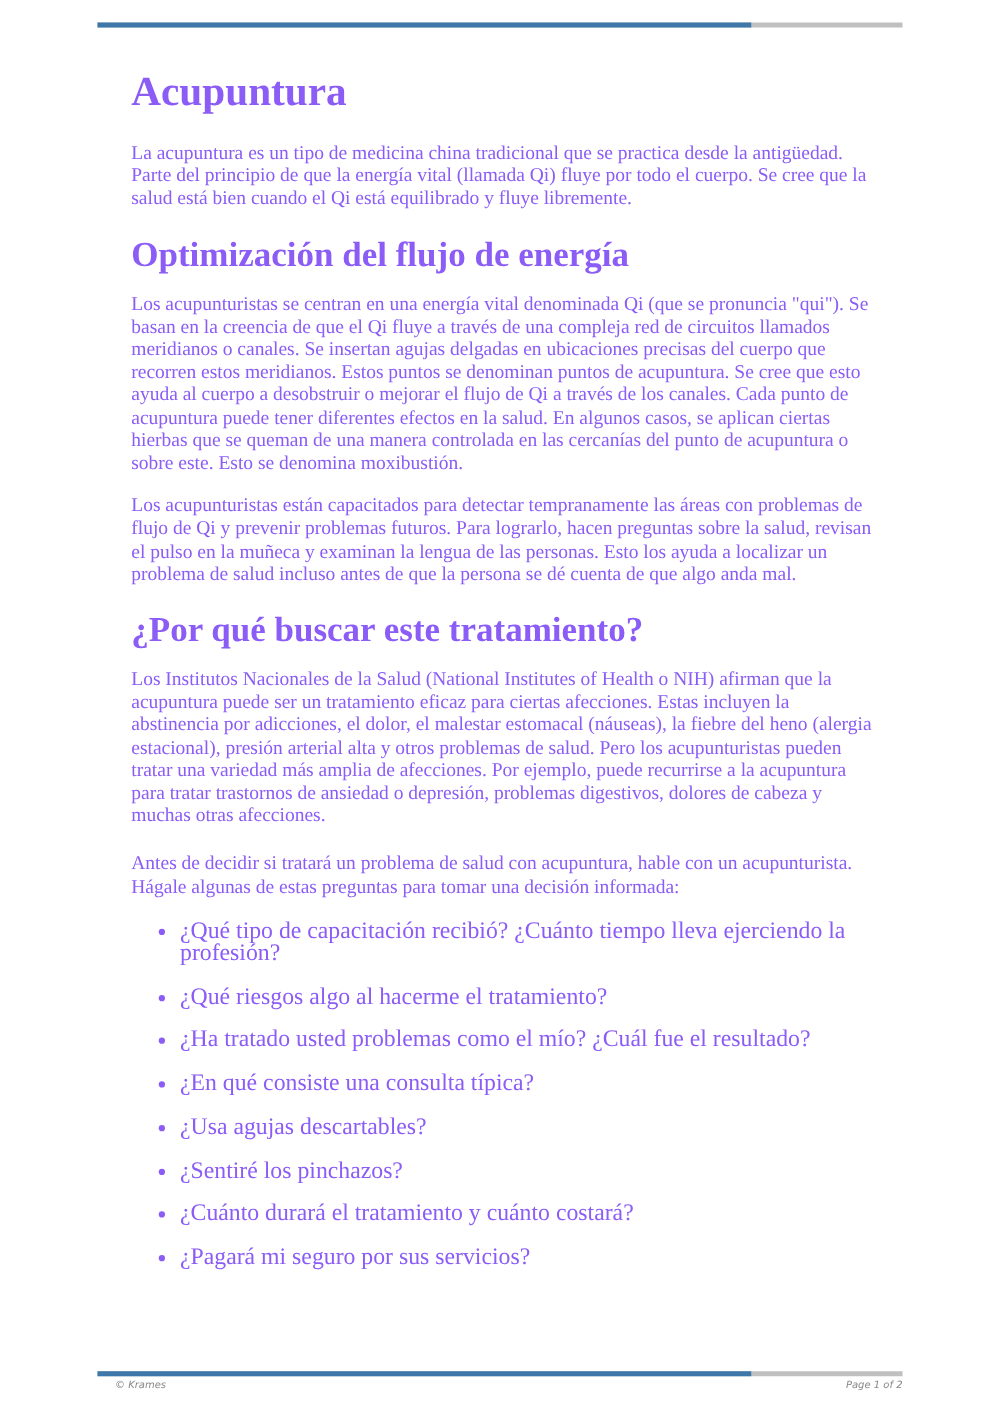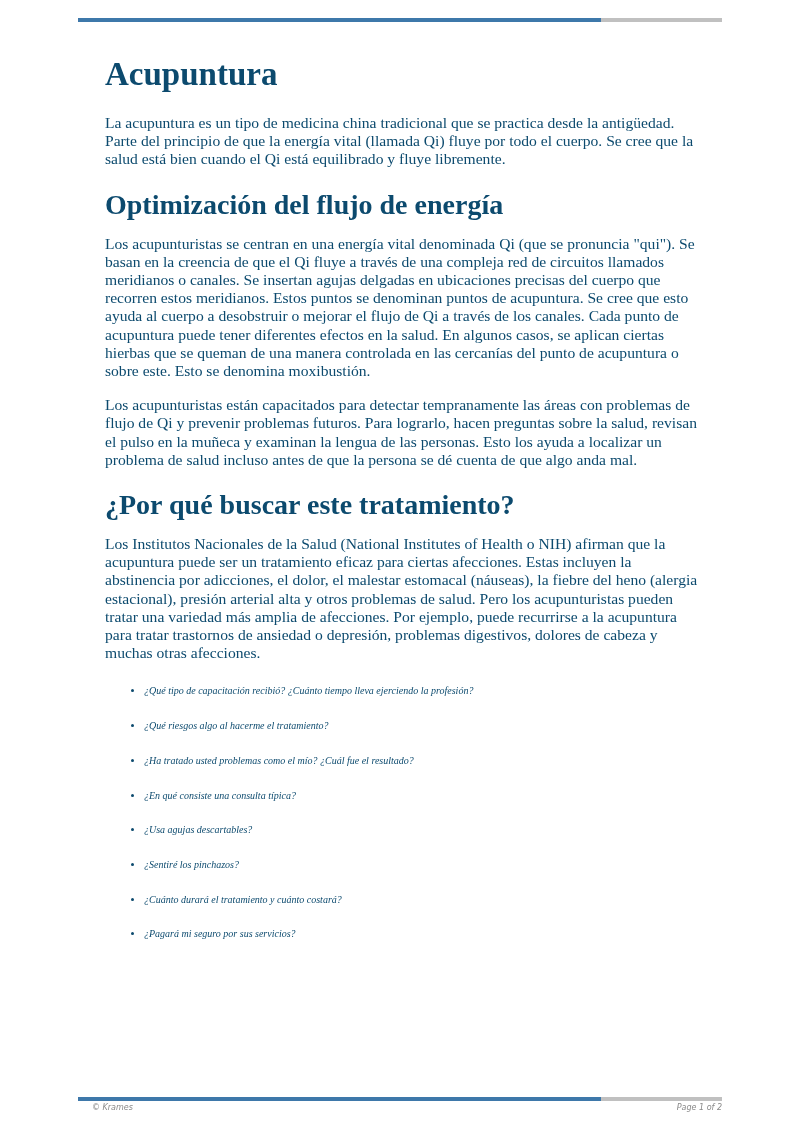--- a/index.html
+++ b/index.html
@@ -1,27 +1,27 @@
 <!DOCTYPE html>
 <html><head>
 <meta charset="utf-8">
 <style>
   html, body { margin: 0; padding: 0; background: #ffffff; }
   body { width: 800px; height: 1130px; position: relative; overflow: hidden; }
   .topbar { position: absolute; left: 78px; top: 18px; width: 644px; height: 4px; background: #c0c0c0; }
   .topbar .fill { position: absolute; left: 0; top: 0; height: 4px; width: 523px; background: #3e78aa; }
-  .content { position: absolute; left: 105px; top: 52px; width: 600px; font-family: "Liberation Serif", serif; color: #0c4a6e; }
+  .content { position: absolute; left: 105px; top: 52px; width: 600px; font-family: "Liberation Serif", serif; color: #8b5cf6; }
   h1 { font-size: 33px; font-weight: bold; margin: 0 0 18px 0; line-height: 44px; }
   h2 { font-size: 28px; font-weight: bold; margin: 0; line-height: 32px; }
   p { font-size: 15.6px; line-height: 18.2px; margin: 0; }
   .p1 { margin-bottom: 20px; }
   .sec h2 { margin-bottom: 14px; }
   .sec p + p { margin-top: 16px; }
   .sec { margin-bottom: 20px; }
-  ul { margin: 17px 0 0 0; padding-left: 39px; font-size: 10px; font-style: italic; }
+  ul { margin: 17px 0 0 0; padding-left: 39px; font-size: 19px; }
   li { line-height: 18.2px; margin-bottom: 16.5px; }
   .footbar { position: absolute; left: 78px; top: 1097px; width: 644px; height: 4px; background: #c0c0c0; }
   .footbar .fill { position: absolute; left: 0; top: 0; height: 4px; width: 523px; background: #3e78aa; }
   .foot { position: absolute; top: 1103px; font-family: "DejaVu Sans", sans-serif; font-style: italic; font-size: 8px; color: #888; }
   .foot.left { left: 92px; }
   .foot.right { right: 78px; }
 </style>
 </head>
 <body>
 
@@ -38,20 +38,21 @@
     <p>Los acupunturistas se centran en una energía vital denominada Qi (que se pronuncia "qui"). Se basan en la creencia de que el Qi fluye a través de una compleja red de circuitos llamados meridianos o canales. Se insertan agujas delgadas en ubicaciones precisas del cuerpo que recorren estos meridianos. Estos puntos se denominan puntos de acupuntura. Se cree que esto ayuda al cuerpo a desobstruir o mejorar el flujo de Qi a través de los canales. Cada punto de acupuntura puede tener diferentes efectos en la salud. En algunos casos, se aplican ciertas hierbas que se queman de una manera controlada en las cercanías del punto de acupuntura o sobre este. Esto se denomina moxibustión.</p>
     <p>Los acupunturistas están capacitados para detectar tempranamente las áreas con problemas de flujo de Qi y prevenir problemas futuros. Para lograrlo, hacen preguntas sobre la salud, revisan el pulso en la muñeca y examinan la lengua de las personas. Esto los ayuda a localizar un problema de salud incluso antes de que la persona se dé cuenta de que algo anda mal.</p>
   </div>
 
   <div class="sec">
     <h2>¿Por qué buscar este tratamiento?</h2>
     <p>Los Institutos Nacionales de la Salud (National Institutes of Health o NIH) afirman que la acupuntura puede ser un tratamiento eficaz para ciertas afecciones. Estas incluyen la abstinencia por adicciones, el dolor, el malestar estomacal (náuseas), la fiebre del heno (alergia estacional), presión arterial alta y otros problemas de salud. Pero los acupunturistas pueden tratar una variedad más amplia de afecciones. Por ejemplo, puede recurrirse a la acupuntura para tratar trastornos de ansiedad o depresión, problemas digestivos, dolores de cabeza y muchas otras afecciones.</p>
   </div>
 
   <div class="sec">
+    <p>Antes de decidir si tratará un problema de salud con acupuntura, hable con un acupunturista. Hágale algunas de estas preguntas para tomar una decisión informada:</p>
     <ul>
       <li>¿Qué tipo de capacitación recibió? ¿Cuánto tiempo lleva ejerciendo la profesión?</li>
       <li>¿Qué riesgos algo al hacerme el tratamiento?</li>
       <li>¿Ha tratado usted problemas como el mío? ¿Cuál fue el resultado?</li>
       <li>¿En qué consiste una consulta típica?</li>
       <li>¿Usa agujas descartables?</li>
       <li>¿Sentiré los pinchazos?</li>
       <li>¿Cuánto durará el tratamiento y cuánto costará?</li>
       <li>¿Pagará mi seguro por sus servicios?</li>
     </ul>

